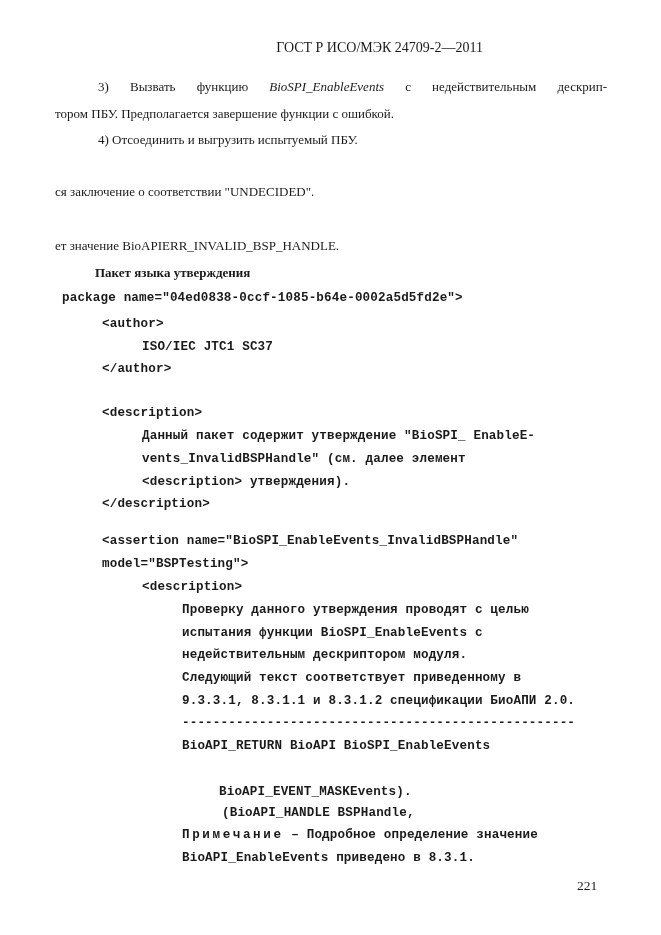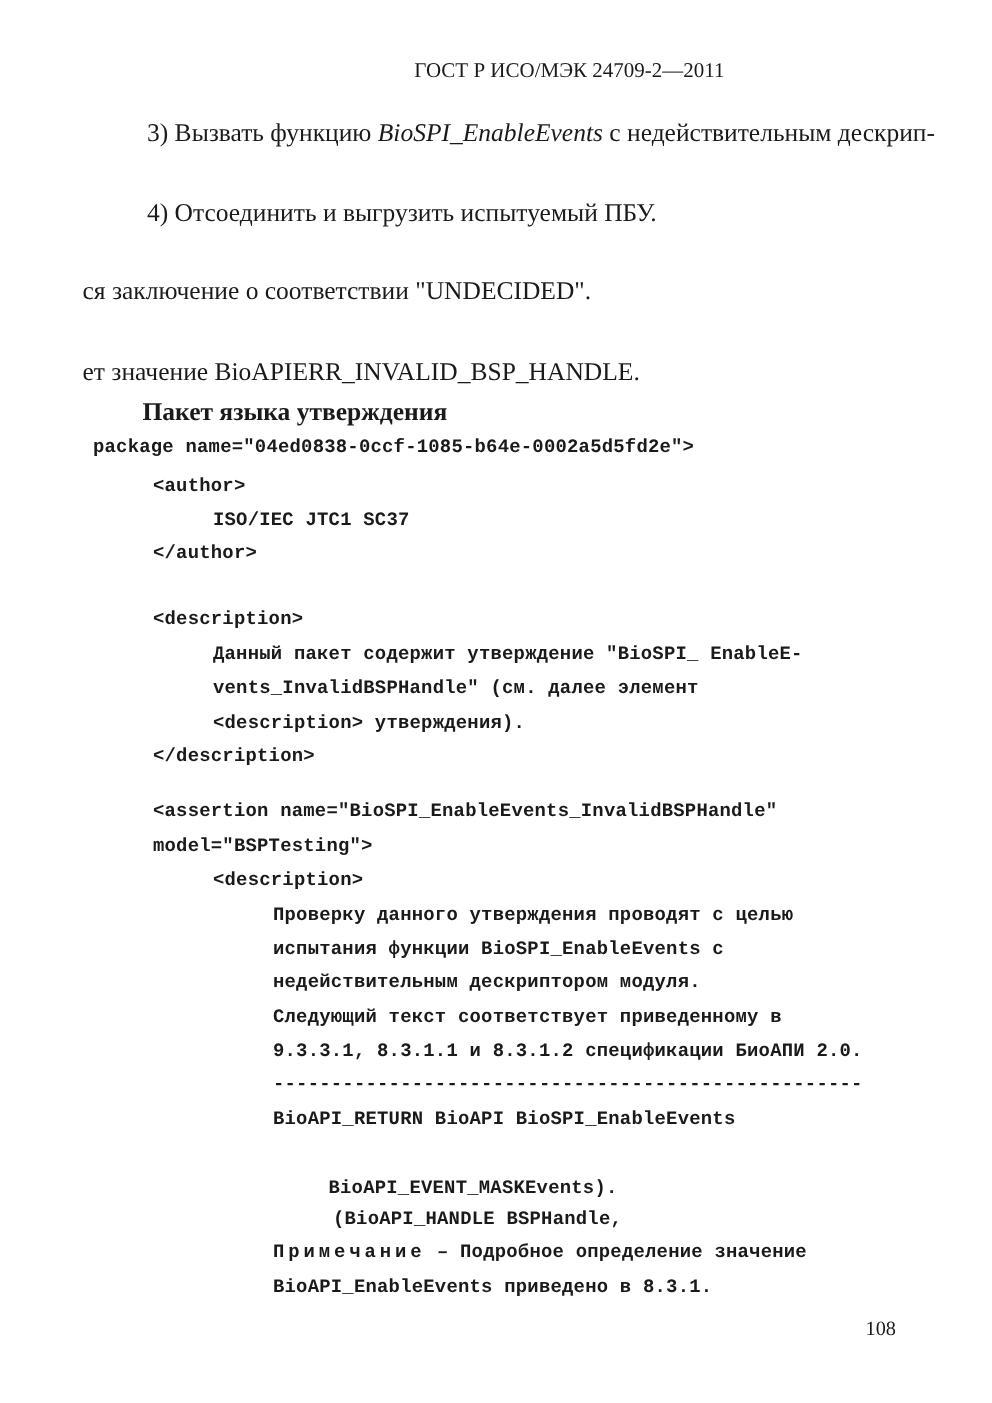--- a/index.html
+++ b/index.html
@@ -1,35 +1,36 @@
 <!DOCTYPE html>
 <html><head>
   <meta charset="utf-8">
   <style>
     html, body { margin: 0; padding: 0; background: #ffffff; }
     body { width: 661px; height: 935px; position: relative; overflow: hidden; color: #1a1a1a; }
     .page { position: absolute; left: 0; top: 0; width: 537px; height: 935px; background: #ffffff; border-radius: 17px; }
-    .serif { font-family: "Liberation Serif", "DejaVu Serif", serif; font-size: 17px; }
+    .serif { font-family: "Liberation Serif", "DejaVu Serif", serif; font-size: 13px; }
     .mono { font-family: "Liberation Mono", "DejaVu Sans Mono", monospace; font-size: 12.6px; font-weight: bold; letter-spacing: 0.15px; white-space: pre; }
     .line { position: absolute; white-space: nowrap; line-height: 1; }
     .header { right: 54px; top: 41px; font-size: 14px; }
     .pagenum { left: 577px; top: 879px; font-size: 13.5px; }
     .just { text-align: justify; text-align-last: justify; }
     i { font-style: italic; }
     b { font-weight: bold; }
     .spaced { letter-spacing: 2.6px; }
   </style>
 </head>
 <body>
 
 <div class="page">
 
   <div class="line serif header">ГОСТ Р ИСО/МЭК 24709-2—2011</div>
 
   <div class="line serif just" style="left:98px; top:80px; width:509px;"><span>3) Вызвать функцию </span><i>BioSPI_EnableEvents</i><span> с недействительным дескрип-</span></div>
+  <div class="line serif" style="left:55px; top:107px;">тором ПБУ. Предполагается завершение функции с ошибкой.</div>
 
   <div class="line serif" style="left:98px; top:133px;">4) Отсоединить и выгрузить испытуемый ПБУ.</div>
 
   <div class="line serif" style="left:55px; top:185px;">ся заключение о соответствии "UNDECIDED".</div>
 
   <div class="line serif" style="left:55px; top:239px;">ет значение BioAPIERR_INVALID_BSP_HANDLE.</div>
 
   <div class="line serif" style="left:95px; top:266px; font-weight:bold;">Пакет языка утверждения</div>
 
   <div>
@@ -54,14 +55,14 @@
     <div class="line mono" style="left:182px; top:695px;">9.3.3.1, 8.3.1.1 и 8.3.1.2 спецификации БиоАПИ 2.0.</div>
     <div class="line mono" style="left:182px; top:717px;">---------------------------------------------------</div>
     <div class="line mono" style="left:182px; top:740px;">BioAPI_RETURN BioAPI BioSPI_EnableEvents</div>
     <div class="line mono" style="left:222px; top:763px;margin-top:44px;">(BioAPI_HANDLE BSPHandle,</div>
     <div class="line mono" style="left:219px; top:786px;">BioAPI_EVENT_MASKEvents).</div>
 
     <div class="line mono" style="left:182px; top:829px;"><span class="spaced">Примечание</span><span> –  Подробное определение значение</span></div>
     <div class="line mono" style="left:182px; top:852px;">BioAPI_EnableEvents приведено в 8.3.1.</div>
   </div>
 
-  <div class="line serif pagenum">108</div>
+  <div class="line serif pagenum">221</div>
 </div>
 
 </body></html>

